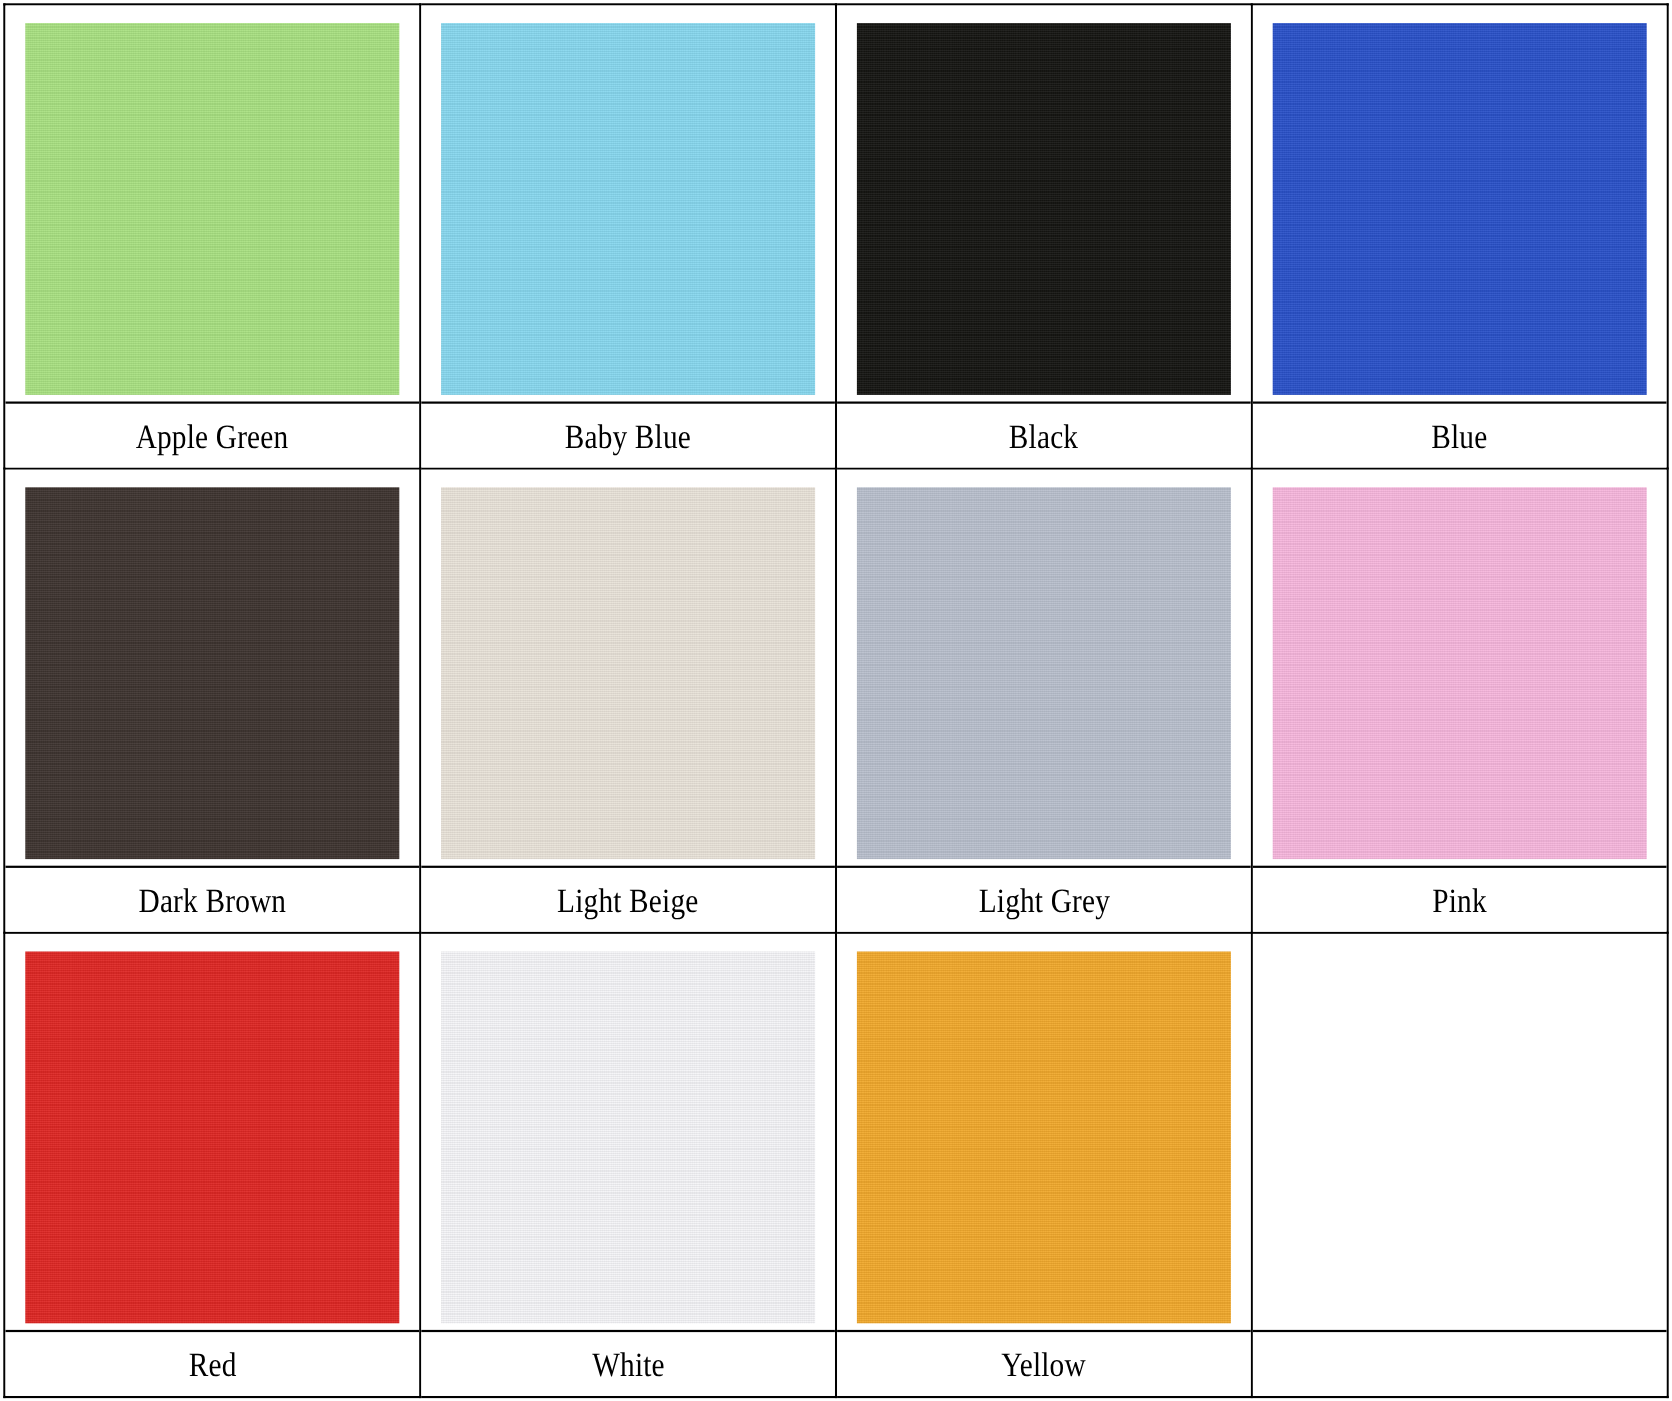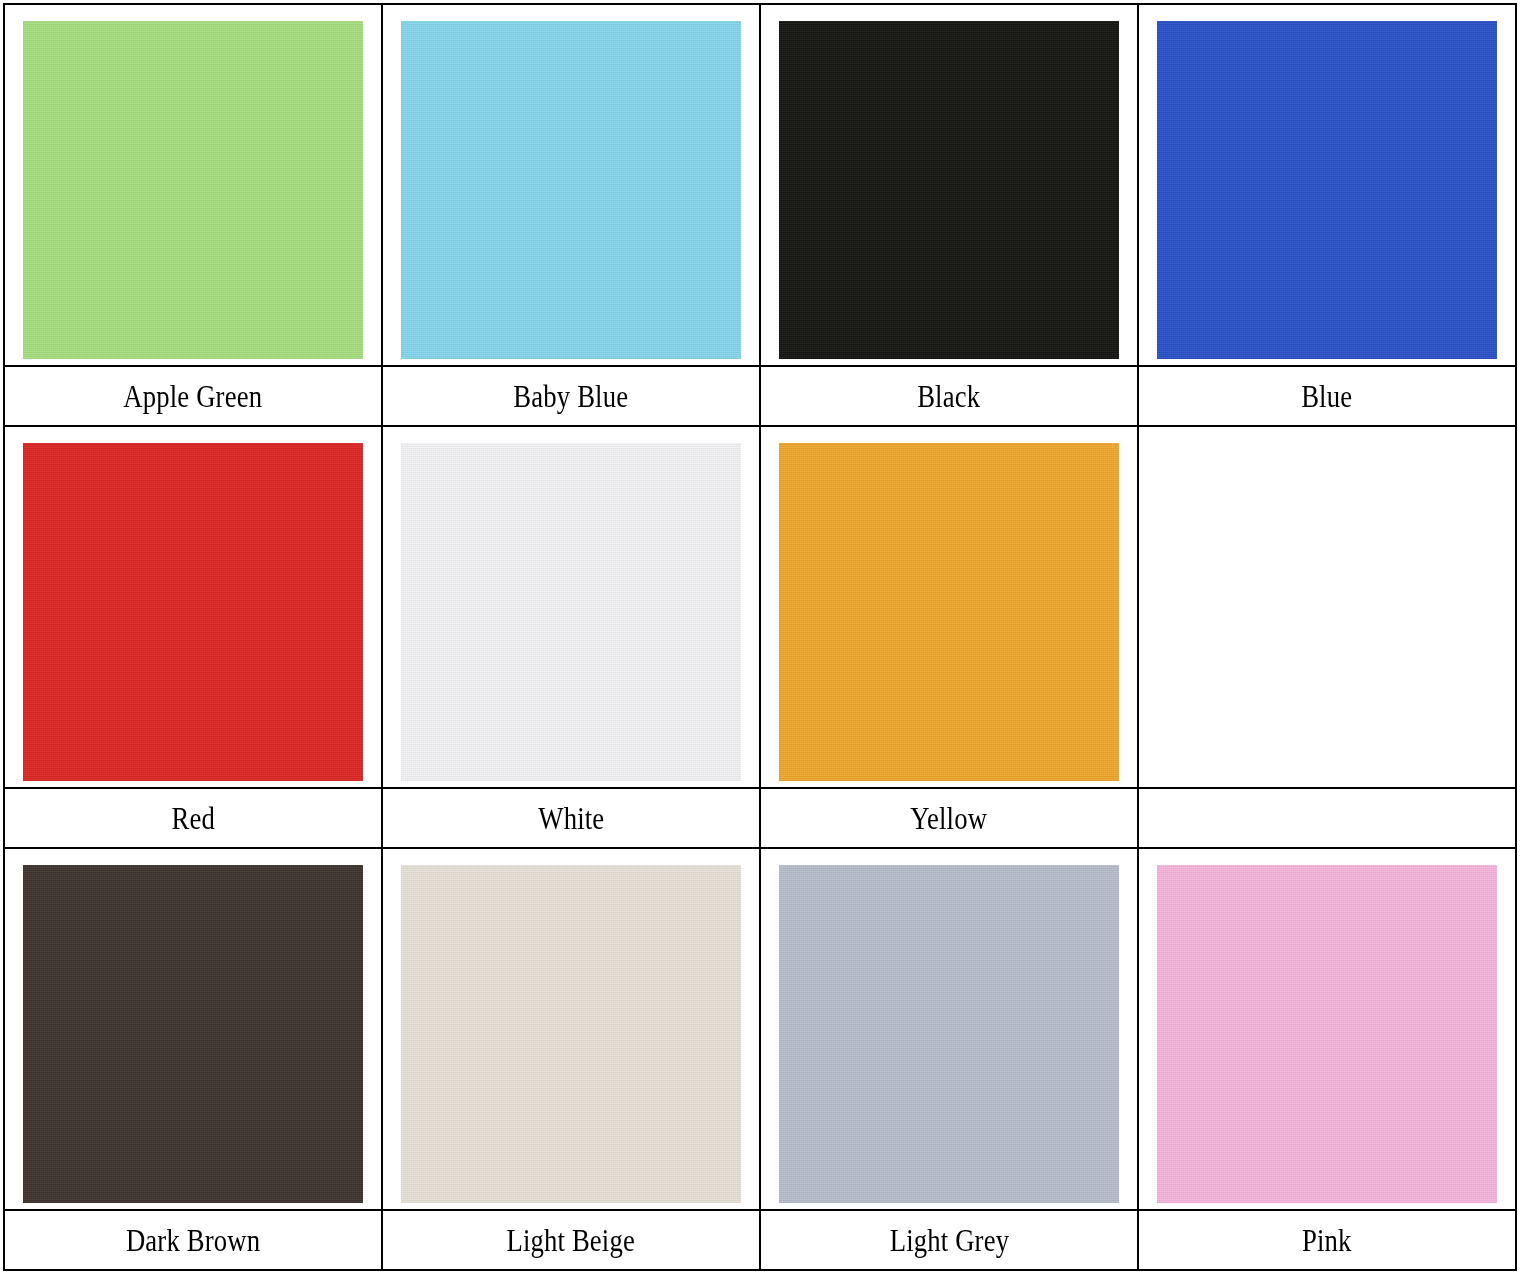--- a/index.html
+++ b/index.html
@@ -142,20 +142,62 @@
           <div class="label-row">
             <span class="swatch-label">Blue</span>
           </div>
         </div>
       </td>
     </tr>
     <tr>
       <td class="swatch-cell">
         <div class="cell-inner">
           <div class="swatch-area">
+            <div class="swatch" style="background-color: rgb(62, 52, 48);"></div>
+          </div>
+          <div class="label-row">
+            <span class="swatch-label">Dark Brown</span>
+          </div>
+        </div>
+      </td>
+      <td class="swatch-cell">
+        <div class="cell-inner">
+          <div class="swatch-area">
+            <div class="swatch" style="background-color: rgb(232, 226, 216);"></div>
+          </div>
+          <div class="label-row">
+            <span class="swatch-label">Light Beige</span>
+          </div>
+        </div>
+      </td>
+      <td class="swatch-cell">
+        <div class="cell-inner">
+          <div class="swatch-area">
+            <div class="swatch" style="background-color: rgb(184, 191, 204);"></div>
+          </div>
+          <div class="label-row">
+            <span class="swatch-label">Light Grey</span>
+          </div>
+        </div>
+      </td>
+      <td class="swatch-cell">
+        <div class="cell-inner">
+          <div class="swatch-area">
+            <div class="swatch" style="background-color: rgb(246, 182, 220);"></div>
+          </div>
+          <div class="label-row">
+            <span class="swatch-label">Pink</span>
+          </div>
+        </div>
+      </td>
+    </tr>
+    <tr>
+      <td class="swatch-cell">
+        <div class="cell-inner">
+          <div class="swatch-area">
             <div class="swatch" style="background-color: rgb(222, 39, 36);"></div>
           </div>
           <div class="label-row">
             <span class="swatch-label">Red</span>
           </div>
         </div>
       </td>
       <td class="swatch-cell">
         <div class="cell-inner">
           <div class="swatch-area">
@@ -176,60 +218,18 @@
           </div>
         </div>
       </td>
       <td class="swatch-cell">
         <div class="cell-inner">
           <div class="swatch-area">
             <div class="swatch is-empty"></div>
           </div>
           <div class="label-row is-empty">
             <span class="swatch-label"></span>
-          </div>
-        </div>
-      </td>
-    </tr>
-    <tr>
-      <td class="swatch-cell">
-        <div class="cell-inner">
-          <div class="swatch-area">
-            <div class="swatch" style="background-color: rgb(62, 52, 48);"></div>
-          </div>
-          <div class="label-row">
-            <span class="swatch-label">Dark Brown</span>
-          </div>
-        </div>
-      </td>
-      <td class="swatch-cell">
-        <div class="cell-inner">
-          <div class="swatch-area">
-            <div class="swatch" style="background-color: rgb(232, 226, 216);"></div>
-          </div>
-          <div class="label-row">
-            <span class="swatch-label">Light Beige</span>
-          </div>
-        </div>
-      </td>
-      <td class="swatch-cell">
-        <div class="cell-inner">
-          <div class="swatch-area">
-            <div class="swatch" style="background-color: rgb(184, 191, 204);"></div>
-          </div>
-          <div class="label-row">
-            <span class="swatch-label">Light Grey</span>
-          </div>
-        </div>
-      </td>
-      <td class="swatch-cell">
-        <div class="cell-inner">
-          <div class="swatch-area">
-            <div class="swatch" style="background-color: rgb(246, 182, 220);"></div>
-          </div>
-          <div class="label-row">
-            <span class="swatch-label">Pink</span>
           </div>
         </div>
       </td>
     </tr>
   </tbody>
 </table>
 
 </body></html>

